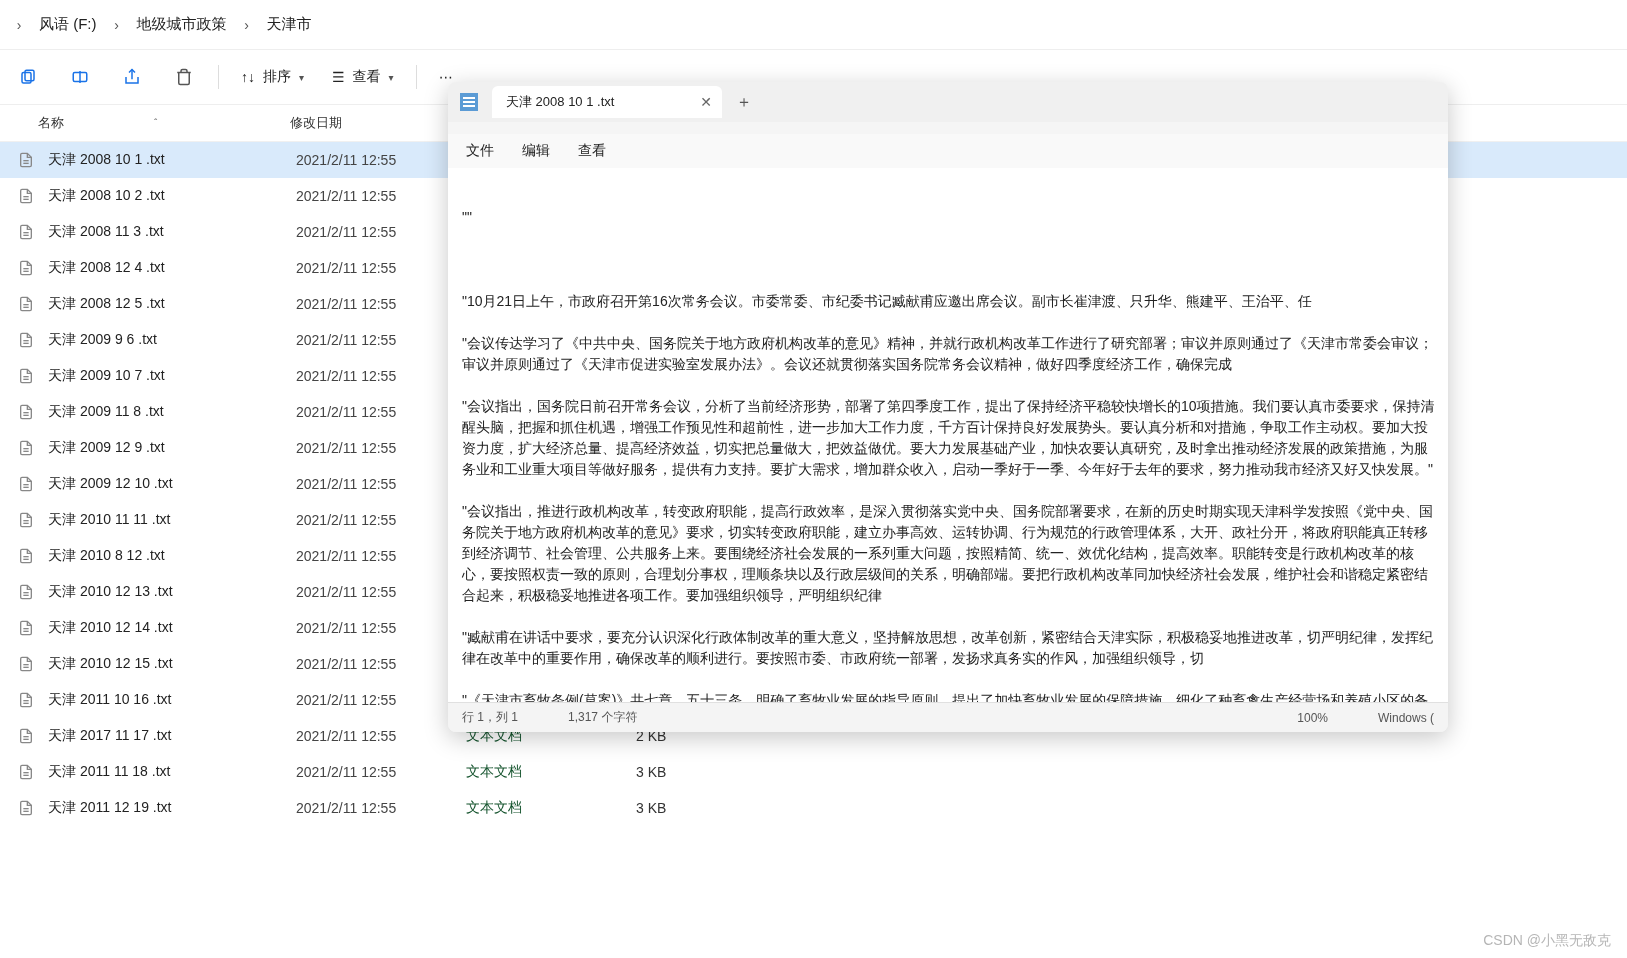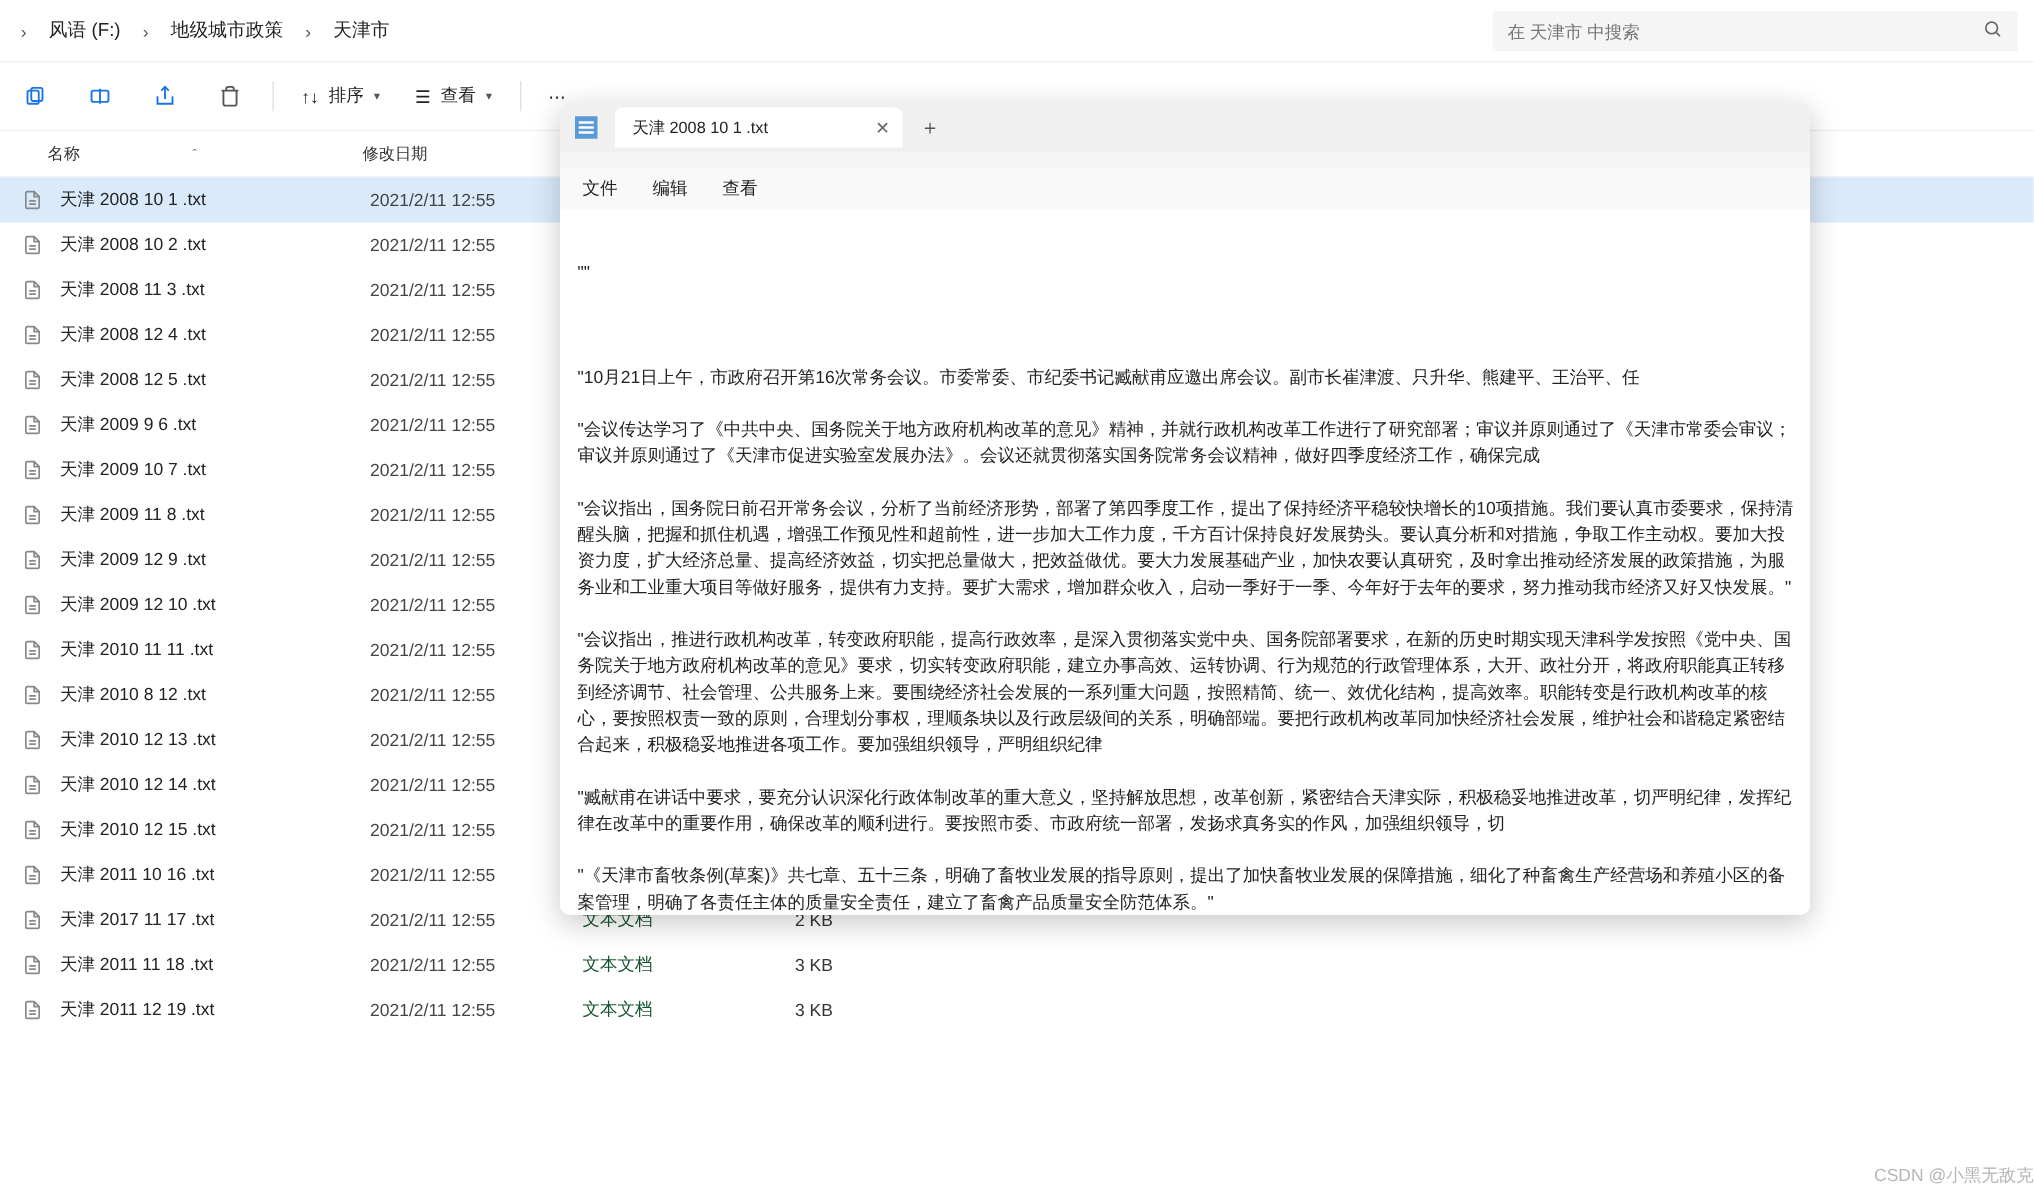--- a/index.html
+++ b/index.html
@@ -241,45 +241,36 @@
       font-size: 12px;
       color: #555;
       padding: 0 14px;
       border-top: 1px solid #e0e0e0;
       gap: 50px;
     }
     .np-status .spacer { flex:1; }
     
     .watermark {
       position: absolute;
-      right: 0;
+      right: 16px;
       bottom: 8px;
       font-size: 14px;
       color: rgba(120,120,120,0.55);
     }
   </style>
 </head>
 <body>
 
 <div class="breadcrumb-bar">
   <div class="bc-sep">›</div>
   <div class="bc-item">风语 (F:)</div>
   <div class="bc-sep">›</div>
   <div class="bc-item">地级城市政策</div>
   <div class="bc-sep">›</div>
   <div class="bc-item">天津市</div>
-  <div class="search-wrap">
-    <input class="search-input" placeholder="在 天津市 中搜索" style="">
-    <span class="search-icon">
-      <svg width="16" height="16" viewBox="0 0 24 24" fill="none" stroke="currentColor" stroke-width="2">
-          <circle cx="11" cy="11" r="7"></circle>
-          <line x1="21" y1="21" x2="16.65" y2="16.65"></line>
-        </svg>
-    </span>
-  </div>
 </div>
 
 <div class="toolbar">
   <div class="tool-icon">
     <svg width="18" height="18" viewBox="0 0 24 24" fill="none" stroke="currentColor" stroke-width="2">
         <rect x="4" y="6" width="12" height="14" rx="2"></rect>
         <rect x="8" y="3" width="12" height="14" rx="2"></rect>
       </svg>
   </div>
   <div class="tool-icon">
@@ -611,15 +602,22 @@
 <div>""</div>
 <br>
 <div>"10月21日上午，市政府召开第16次常务会议。市委常委、市纪委书记臧献甫应邀出席会议。副市长崔津渡、只升华、熊建平、王治平、任</div>
 <div>"会议传达学习了《中共中央、国务院关于地方政府机构改革的意见》精神，并就行政机构改革工作进行了研究部署；审议并原则通过了《天津市常委会审议；审议并原则通过了《天津市促进实验室发展办法》。会议还就贯彻落实国务院常务会议精神，做好四季度经济工作，确保完成</div>
 <div>"会议指出，国务院日前召开常务会议，分析了当前经济形势，部署了第四季度工作，提出了保持经济平稳较快增长的10项措施。我们要认真市委要求，保持清醒头脑，把握和抓住机遇，增强工作预见性和超前性，进一步加大工作力度，千方百计保持良好发展势头。要认真分析和对措施，争取工作主动权。要加大投资力度，扩大经济总量、提高经济效益，切实把总量做大，把效益做优。要大力发展基础产业，加快农要认真研究，及时拿出推动经济发展的政策措施，为服务业和工业重大项目等做好服务，提供有力支持。要扩大需求，增加群众收入，启动一季好于一季、今年好于去年的要求，努力推动我市经济又好又快发展。"</div>
 <div>"会议指出，推进行政机构改革，转变政府职能，提高行政效率，是深入贯彻落实党中央、国务院部署要求，在新的历史时期实现天津科学发按照《党中央、国务院关于地方政府机构改革的意见》要求，切实转变政府职能，建立办事高效、运转协调、行为规范的行政管理体系，大开、政社分开，将政府职能真正转移到经济调节、社会管理、公共服务上来。要围绕经济社会发展的一系列重大问题，按照精简、统一、效优化结构，提高效率。职能转变是行政机构改革的核心，要按照权责一致的原则，合理划分事权，理顺条块以及行政层级间的关系，明确部端。要把行政机构改革同加快经济社会发展，维护社会和谐稳定紧密结合起来，积极稳妥地推进各项工作。要加强组织领导，严明组织纪律</div>
 <div>"臧献甫在讲话中要求，要充分认识深化行政体制改革的重大意义，坚持解放思想，改革创新，紧密结合天津实际，积极稳妥地推进改革，切严明纪律，发挥纪律在改革中的重要作用，确保改革的顺利进行。要按照市委、市政府统一部署，发扬求真务实的作风，加强组织领导，切</div>
 <div>"《天津市畜牧条例(草案)》共七章、五十三条，明确了畜牧业发展的指导原则，提出了加快畜牧业发展的保障措施，细化了种畜禽生产经营场和养殖小区的备案管理，明确了各责任主体的质量安全责任，建立了畜禽产品质量安全防范体系。"</div>
 
   </div>
+  <div class="np-status">
+    <span>行 1，列 1</span>
+    <span>1,317 个字符</span>
+    <span class="spacer"></span>
+    <span>100%</span>
+    <span>Windows (</span>
+  </div>
 </div>
 
 <div class="watermark">CSDN @小黑无敌克</div>
 
 </body></html>

